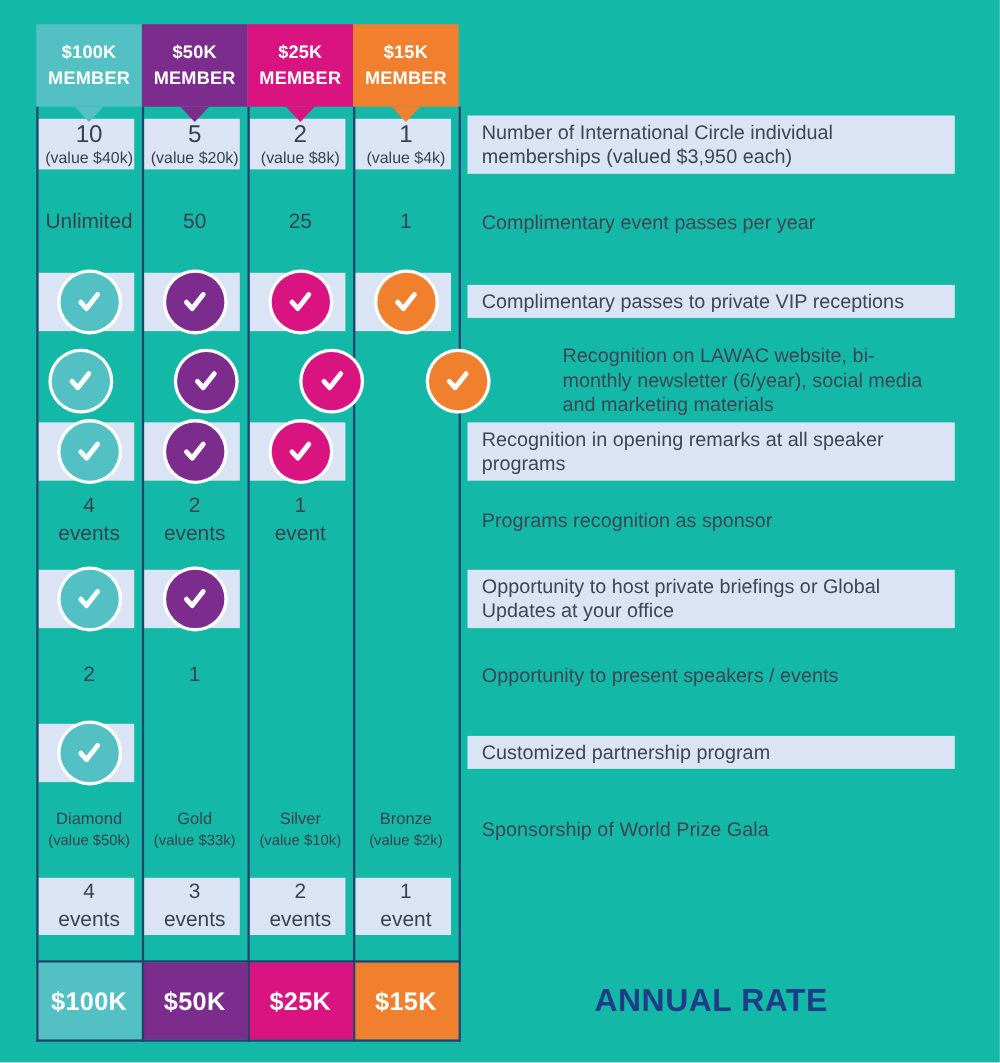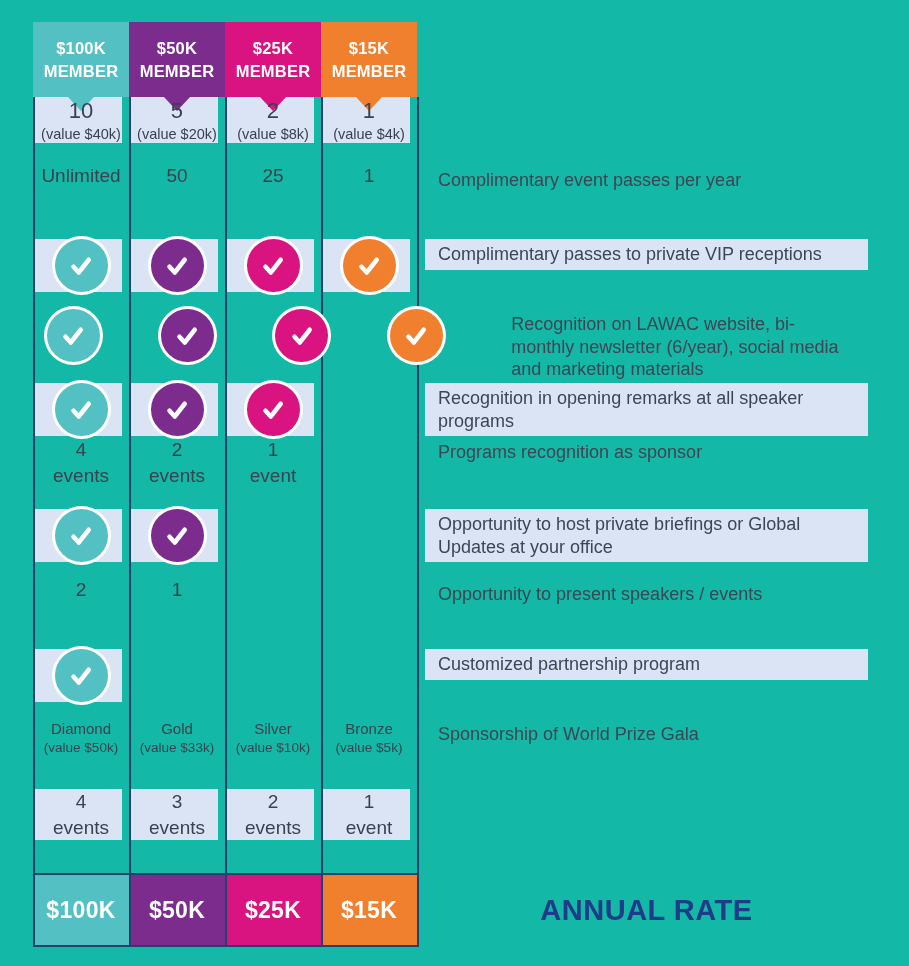--- a/index.html
+++ b/index.html
@@ -9,21 +9,21 @@
   }
   
   .header-row{position:absolute;left:33px;top:22px;width:384px;height:75px;display:flex;}
   .header-block{
     width:96px;height:75px;display:flex;align-items:center;justify-content:center;text-align:center;
     color:#fff;font-weight:bold;font-size:16.5px;line-height:1.35;white-space:pre-line;letter-spacing:.2px;
   }
   .pointer{position:absolute;width:0;height:0;border-left:13px solid transparent;border-right:13px solid transparent;border-top:14px solid #000;top:97px;}
   
   .body{position:absolute;left:33px;top:97px;width:843px;display:flex;flex-direction:column;}
-  .row{display:flex;align-items:flex-start;}
+  .row{display:flex;align-items:center;}
   .cell{position:relative;width:96px;display:flex;flex-direction:column;align-items:center;justify-content:center;text-align:center;}
   .cell .fill{position:absolute;left:2px;right:7px;top:0;bottom:0;background:#dbe4f4;}
   .cell .content{position:relative;z-index:1;display:flex;flex-direction:column;align-items:center;justify-content:center;}
   .desc{
     position:relative;margin-left:8px;width:443px;display:flex;align-items:center;box-sizing:border-box;
     padding:4px 30px 4px 13px;font-size:18px;line-height:1.25;color:#3c4654;
   }
   .row.shaded .desc{background:#dbe4f4;}
   
   .l1,.l2{display:block;white-space:nowrap;}
@@ -87,20 +87,21 @@
             <span class="l2">(value $8k)</span>
           </div>
         </div>
         <div class="cell v-value">
           <div class="fill"></div>
           <div class="content">
             <span class="l1">1</span>
             <span class="l2">(value $4k)</span>
           </div>
         </div>
+        <div class="desc">Number of International Circle individual memberships (valued $3,950 each)</div>
       </div>
       <div class="row" style="height: 74px;">
         <div class="cell v-plain">
           <div class="content">
             <span class="l1">Unlimited</span>
           </div>
         </div>
         <div class="cell v-plain">
           <div class="content">
             <span class="l1">50</span>
@@ -351,21 +352,21 @@
         </div>
         <div class="cell v-medal">
           <div class="content">
             <span class="l1">Silver</span>
             <span class="l2">(value $10k)</span>
           </div>
         </div>
         <div class="cell v-medal">
           <div class="content">
             <span class="l1">Bronze</span>
-            <span class="l2">(value $5k)</span>
+            <span class="l2">(value $2k)</span>
           </div>
         </div>
         <div class="desc">Sponsorship of World Prize Gala</div>
       </div>
       <div class="row shaded" style="height: 70px;">
         <div class="cell v-events">
           <div class="fill"></div>
           <div class="content">
             <span class="l1">4</span>
             <span class="l2">events</span>

